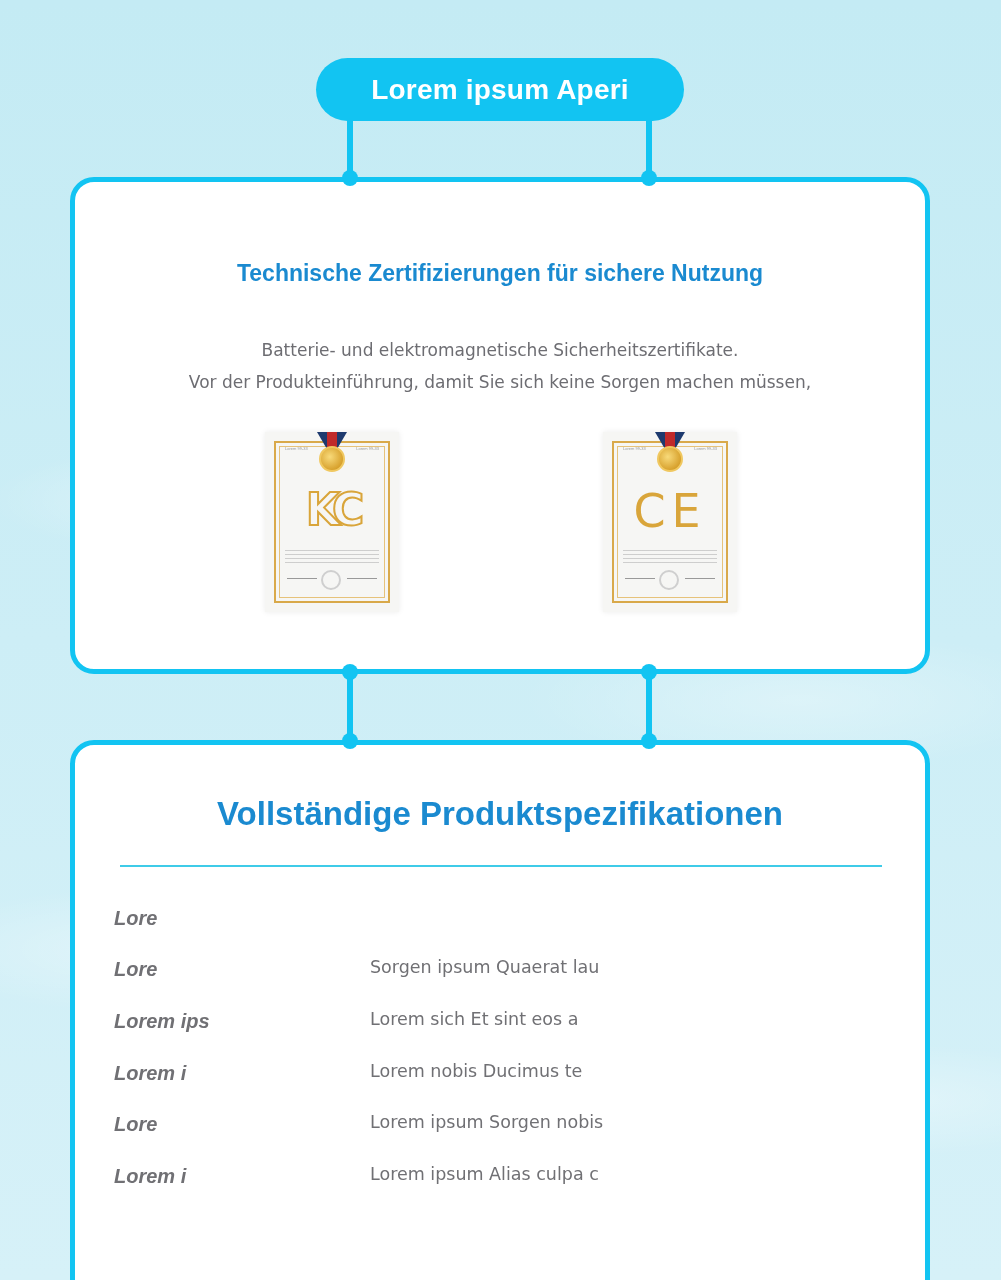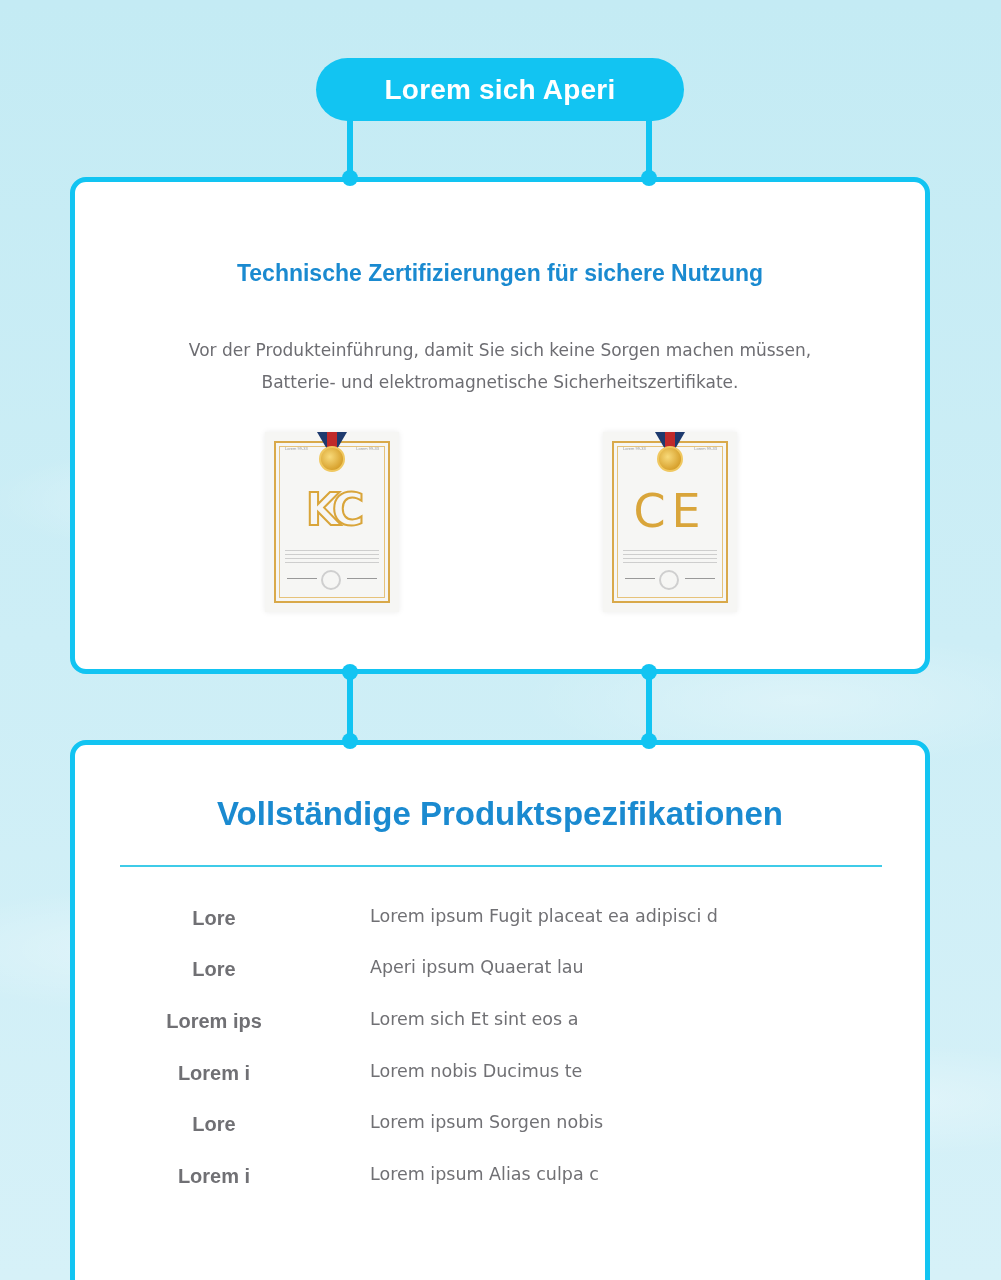--- a/index.html
+++ b/index.html
@@ -17,21 +17,21 @@
   .pill {
     position:absolute; left:316px; top:58px; width:368px; height:63px;
     background:#12c4f2; border-radius:32px;
     display:flex; align-items:center; justify-content:center;
     color:#ffffff; font-weight:bold; font-size:28px; letter-spacing:0.2px;
   }
   .vline { position:absolute; width:6px; background:#12c4f2; }
   .dot { position:absolute; width:16px; height:16px; border-radius:50%; background:#12c4f2; }
   .card {
     position:absolute; background:#ffffff; border:5px solid #12c4f2;
-    border-radius:16px; box-sizing:border-box;
+    border-radius:24px; box-sizing:border-box;
   }
   .card1 { left:70px; top:177px; width:860px; height:497px; }
   .card2 { left:70px; top:740px; width:860px; height:610px; }
   .c1-title {
     position:absolute; left:0; right:0; top:78px; text-align:center;
     color:#1a8ad0; font-weight:bold; font-size:23px;
   }
   .c1-desc {
     position:absolute; left:60px; right:60px; top:152px; text-align:center;
     color:#6d6d72; font-size:18.5px; line-height:32px;
@@ -82,43 +82,43 @@
   .c2-title {
     position:absolute; left:0; right:0; top:50px; text-align:center;
     color:#1a8ad0; font-weight:bold; font-size:33px;
   }
   .divider {
     position:absolute; left:45px; right:43px; top:120px; height:2px; background:#3fcbe8;
   }
   .specs { position:absolute; left:0; right:0; top:158px; }
   .spec-row { position:absolute; left:0; right:0; height:30px; }
   .spec-label {
-    position:absolute; right:611px; width:200px; text-align:center;
-    color:#707074; font-weight:bold; font-size:20px; top:4px;
+    position:absolute; right:611px; width:200px; text-align:left;
+    color:#707074; font-weight:bold; font-size:20px; top:4px;font-style:italic;
   }
   .spec-value {
     position:absolute; left:295px; color:#707074; font-size:17.5px; top:3px;
     font-family:"DejaVu Sans", sans-serif;
   }
 </style>
 </head>
 <body>
 
 <div class="pill">
-  <span>Lorem sich Aperi</span>
+  <span>Lorem ipsum Aperi</span>
 </div>
 
 <div class="vline" style="left:347px; top:118px; height:62px;"></div>
 <div class="vline" style="left:646px; top:118px; height:62px;"></div>
 
 <div class="card card1">
   <div class="c1-title">Technische Zertifizierungen für sichere Nutzung</div>
   <div class="c1-desc">
+    <div>Batterie- und elektromagnetische Sicherheitszertifikate.</div>
     <div>Vor der Produkteinführung, damit Sie sich keine Sorgen machen müssen,</div>
-    <div>Batterie- und elektromagnetische Sicherheitszertifikate.</div>
   </div>
 
   <div class="cert" style="left:190px;">
     <div class="cert-frame"></div>
     <div class="cert-corner-label" style="left:20px;">Lorem 99-33</div>
     <div class="cert-corner-label" style="right:20px;">Lorem 99-33</div>
     <div class="cert-ribbon"></div>
     <div class="cert-medal"></div>
     <div class="cert-mark kc">KC</div>
     <div class="cert-lines"></div>
@@ -146,25 +146,24 @@
 
 <div class="vline" style="left:347px; top:672px; height:70px;"></div>
 <div class="vline" style="left:646px; top:672px; height:70px;"></div>
 
 <div class="card card2">
   <div class="c2-title">Vollständige Produktspezifikationen</div>
   <div class="divider"></div>
   <div class="specs">
     <div class="spec-row" style="top:0px;">
       <span class="spec-label">Lore</span>
-      <span class="spec-value">Lorem ipsum Fugit placeat ea adipisci d</span>
     </div>
     <div class="spec-row" style="top:51px;">
       <span class="spec-label">Lore</span>
-      <span class="spec-value">Aperi ipsum Quaerat lau</span>
+      <span class="spec-value">Sorgen ipsum Quaerat lau</span>
     </div>
     <div class="spec-row" style="top:103px;">
       <span class="spec-label">Lorem ips</span>
       <span class="spec-value">Lorem sich Et sint eos a</span>
     </div>
     <div class="spec-row" style="top:155px;">
       <span class="spec-label">Lorem i</span>
       <span class="spec-value">Lorem nobis Ducimus te</span>
     </div>
     <div class="spec-row" style="top:206px;">

